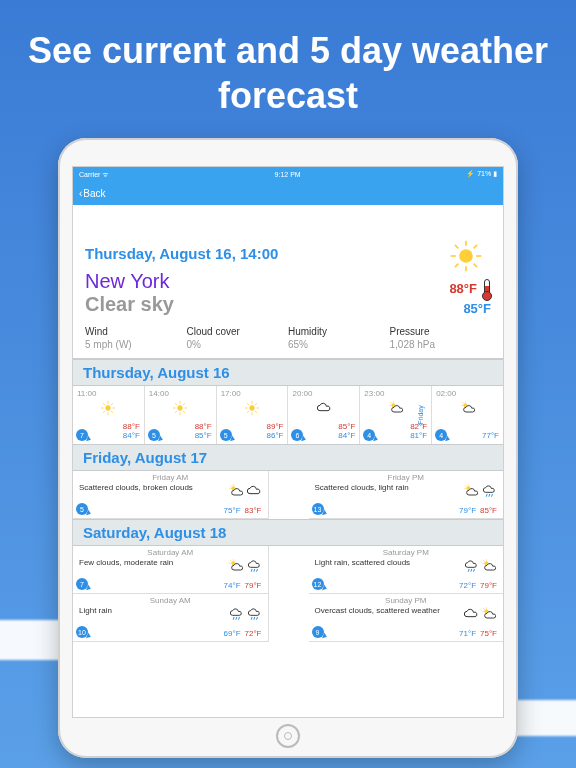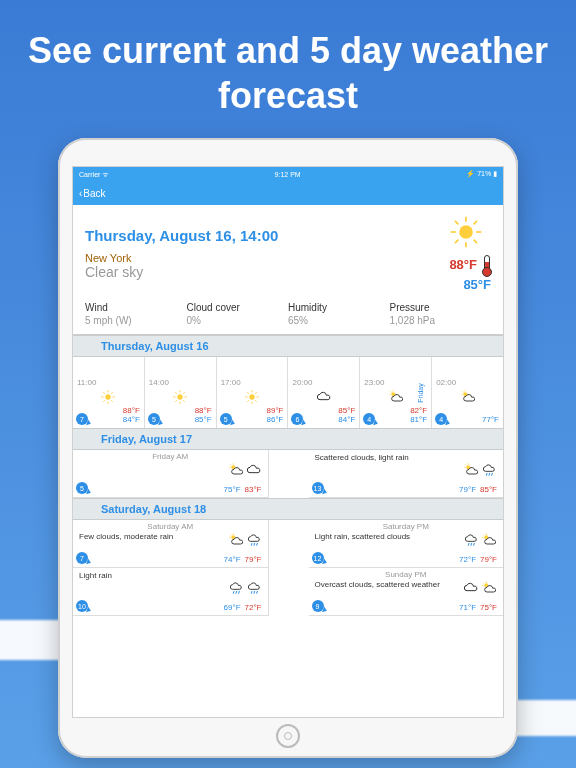--- a/index.html
+++ b/index.html
@@ -10,38 +10,38 @@
   .ipad { position:relative; margin:0 auto; width:460px; height:620px; background:#f7f7f7; border-radius:28px; box-shadow:0 8px 24px rgba(0,0,0,.25), inset 0 0 0 2px #d0d0d0; padding:28px 14px 40px; }
   .home-btn { position:absolute; bottom:10px; left:50%; transform:translateX(-50%); width:24px; height:24px; border:2px solid #bbb; border-radius:50%; }
   .home-btn::after{content:'';position:absolute;inset:6px;border:1px solid #bbb;border-radius:4px;}
   .screen { width:100%; height:100%; background:#fff; border:1px solid #d0d0d0; overflow:hidden; font-size:10px; display:flex; flex-direction:column; }
   .status-bar { height:14px; background:#3aa3ef; color:#fff; font-size:7px; display:flex; align-items:center; padding:0 6px; justify-content:space-between; }
   .nav-bar { height:24px; background:#3aa3ef; color:#fff; display:flex; align-items:center; padding:0 6px; position:relative; }
   .back { display:flex; align-items:center; gap:1px; font-size:10px; }
   .nav-title { position:absolute; left:0; right:0; text-align:center; font-size:10px; font-weight:600; }
   .content { flex:1; overflow:hidden; background:#fff; }
   .current-block { padding:10px 12px 8px; border-bottom:1px solid #ccc; }
-  .current-top { display:flex; justify-content:space-between; align-items:center; }
+  .current-top { display:flex; justify-content:space-between; align-items:flex-end;margin-top:24px; }
   .date-line { color:#2e8fe6; font-size:15px; font-weight:700; }
-  .city { font-size:11px; margin-top:8px; color:#a16207; }
-  .cond { font-size:14px; color:#999; }
+  .city { font-size:20px; margin-top:8px; color:#6d28d9; }
+  .cond { font-size:20px; color:#999;font-weight:bold; }
   .sun-icon { width:34px; height:34px; }
   .temps-big { text-align:right; }
   .thi { color:#d63a2f; font-size:13px; font-weight:600; }
   .tlo { color:#2e8fe6; font-size:13px; font-weight:600; }
   .therm { display:inline-block; width:10px; height:22px; vertical-align:middle; margin-left:4px; position:relative; }
   .therm::before{content:'';position:absolute;left:3px;top:0;width:4px;height:16px;border:1px solid #333;border-radius:3px;background:linear-gradient(#fff 40%, #d63a2f 40%);}
   .therm::after{content:'';position:absolute;left:1px;bottom:0;width:8px;height:8px;background:#d63a2f;border:1px solid #333;border-radius:50%;}
   .metrics { display:flex; margin-top:10px; }
   .metric { flex:1; text-align:left; }
   .metric .lbl { font-size:10px; color:#333; }
   .metric .val { font-size:10px; color:#999; margin-top:2px; }
-  .day-header { background:#e3e8ea; color:#2e8fe6; font-size:11px; font-weight:600; padding:4px 28px; border-bottom:1px solid #c8ccce; border-top:1px solid #c8ccce; }
+  .day-header { background:#e3e8ea; color:#2e8fe6; font-size:15px; font-weight:600; padding:4px 10px; border-bottom:1px solid #c8ccce; border-top:1px solid #c8ccce; }
   .hourly-row { display:flex; }
-  .hour-cell { flex:1; border-right:1px solid #ddd; padding:21px 4px; font-size:8px; position:relative; min-height:58px; }
+  .hour-cell { flex:1; border-right:1px solid #ddd; padding:3px 4px; font-size:8px; position:relative; min-height:58px; }
   .hour-cell:last-child { border-right:none; }
   .ht { color:#999; }
   .hicon { display:flex; justify-content:center; margin:2px 0; }
   .badge { position:absolute; left:3px; bottom:3px; width:12px; height:12px; background:#2e8fe6; border-radius:50%; color:#fff; font-size:7px; display:flex; align-items:center; justify-content:center; }
   .badge::after{content:'';position:absolute;right:-3px;bottom:-1px;border-left:4px solid #2e8fe6;border-top:3px solid transparent;border-bottom:3px solid transparent;transform:rotate(20deg);}
   .cell-temps { position:absolute; right:4px; bottom:3px; text-align:right; line-height:1.1; }
   .cell-temps .hi{color:#d63a2f;}
   .cell-temps .lo{color:#2e8fe6;}
   .vert-day { position:absolute; right:1px; top:50%; transform:translateY(-50%) rotate(-90deg); font-size:7px; color:#2e8fe6; transform-origin:center; }
   .half-row { display:flex;gap:40px; }
@@ -253,20 +253,21 @@
               <div class="lo">77°F</div>
             </div>
           </div>
         </div>
 
       <div id="days">
           <div class="day-header">Friday, August 17</div>
           <div class="half-row">
             <div class="half-cell">
               <div class="period-lbl">Friday AM</div>
+              <div class="half-cond">Scattered clouds, broken clouds</div>
               <div class="half-icons">
                 <span>
                   <svg width="16" height="16" viewBox="0 0 24 24">
                     <circle cx="8" cy="8" r="3" fill="#ffcf3b"></circle>
                     <g stroke="#ffcf3b" stroke-width="1.2">
                       <line x1="8" y1="2" x2="8" y2="4"></line>
                       <line x1="2" y1="8" x2="4" y2="8"></line>
                       <line x1="3.5" y1="3.5" x2="5" y2="5"></line>
                     </g>
                     <path d="M9 18a3.5 3.5 0 010-7 4.5 4.5 0 018.6 1.3A3 3 0 1119 18H9z" fill="#fff" stroke="#333" stroke-width="1.4"></path>
@@ -275,20 +276,21 @@
                 <span>
                   <svg width="16" height="16" viewBox="0 0 24 24">
                     <path d="M6 16a4 4 0 010-8 5 5 0 019.6 1.5A3.5 3.5 0 1118 16H6z" fill="#fff" stroke="#333" stroke-width="1.5"></path>
                   </svg>
                 </span>
               </div>
               <div class="badge">5</div>
               <div class="half-temps"><span class="lo">75°F</span><span class="hi">83°F</span></div>
             </div>
             <div class="half-cell">
+              <div class="period-lbl">Friday PM</div>
               <div class="half-cond">Scattered clouds, light rain</div>
               <div class="half-icons">
                 <span>
                   <svg width="16" height="16" viewBox="0 0 24 24">
                     <circle cx="8" cy="8" r="3" fill="#ffcf3b"></circle>
                     <g stroke="#ffcf3b" stroke-width="1.2">
                       <line x1="8" y1="2" x2="8" y2="4"></line>
                       <line x1="2" y1="8" x2="4" y2="8"></line>
                       <line x1="3.5" y1="3.5" x2="5" y2="5"></line>
                     </g>
@@ -366,20 +368,21 @@
                     <path d="M9 18a3.5 3.5 0 010-7 4.5 4.5 0 018.6 1.3A3 3 0 1119 18H9z" fill="#fff" stroke="#333" stroke-width="1.4"></path>
                   </svg>
                 </span>
               </div>
               <div class="badge">12</div>
               <div class="half-temps"><span class="lo">72°F</span><span class="hi">79°F</span></div>
             </div>
           </div>
           <div class="half-row">
             <div class="half-cell">
+              <div class="period-lbl">Sunday AM</div>
               <div class="half-cond">Light rain</div>
               <div class="half-icons">
                 <span>
                   <svg width="16" height="16" viewBox="0 0 24 24">
                     <path d="M7 14a3.5 3.5 0 010-7 4.5 4.5 0 018.6 1.3A3 3 0 1117 14H7z" fill="#fff" stroke="#333" stroke-width="1.4"></path>
                     <g stroke="#2e8fe6" stroke-width="1.5" stroke-linecap="round">
                       <line x1="9" y1="17" x2="8" y2="20"></line>
                       <line x1="13" y1="17" x2="12" y2="20"></line>
                       <line x1="17" y1="17" x2="16" y2="20"></line>
                     </g>

